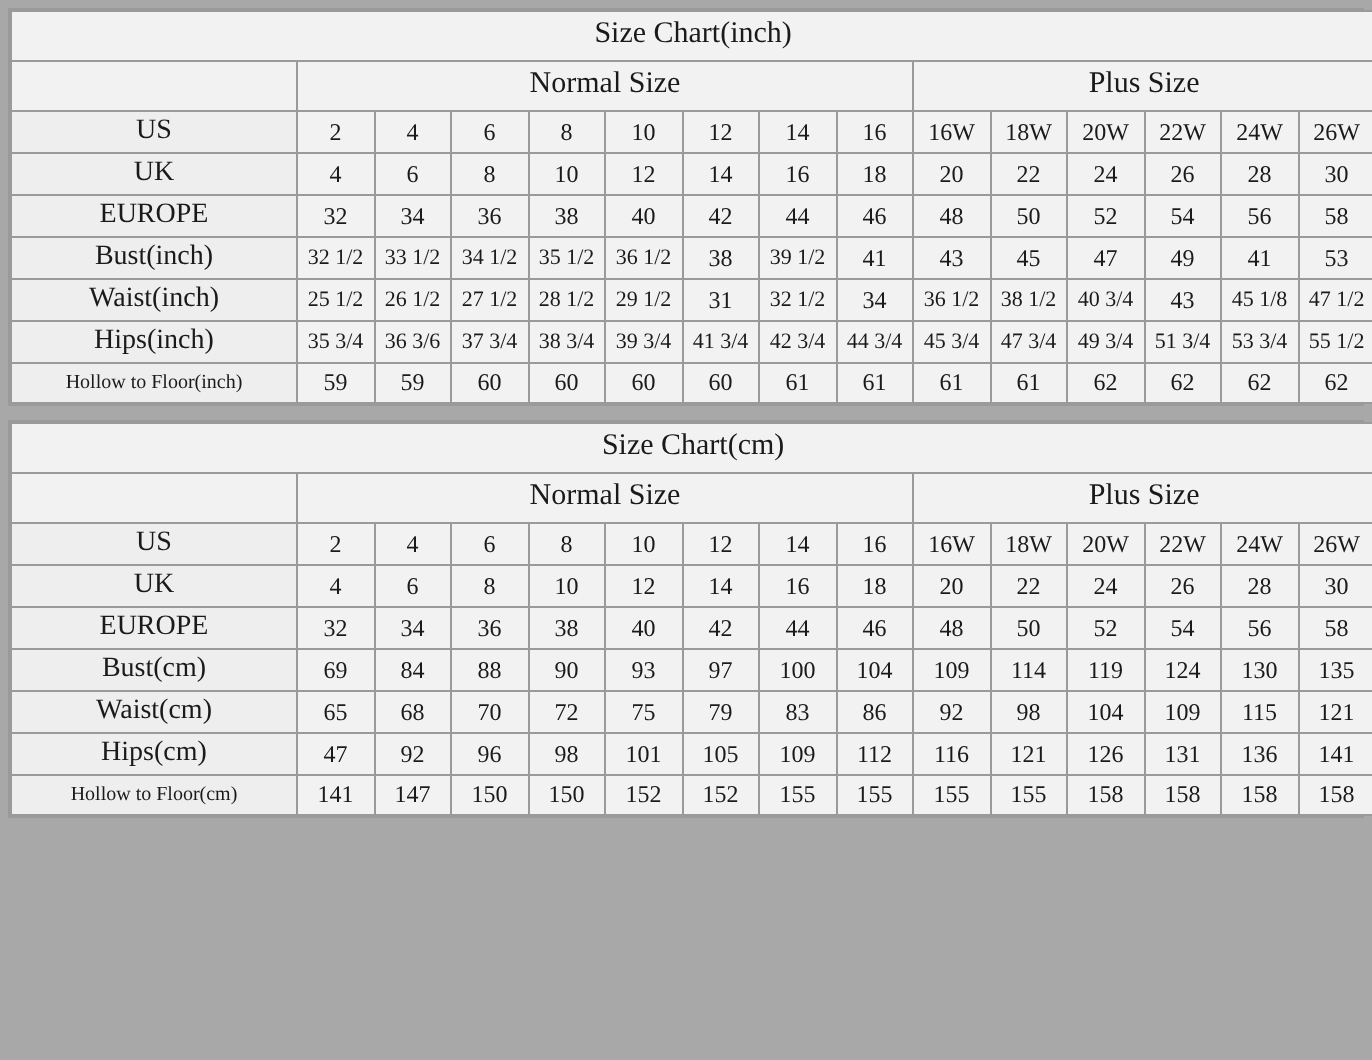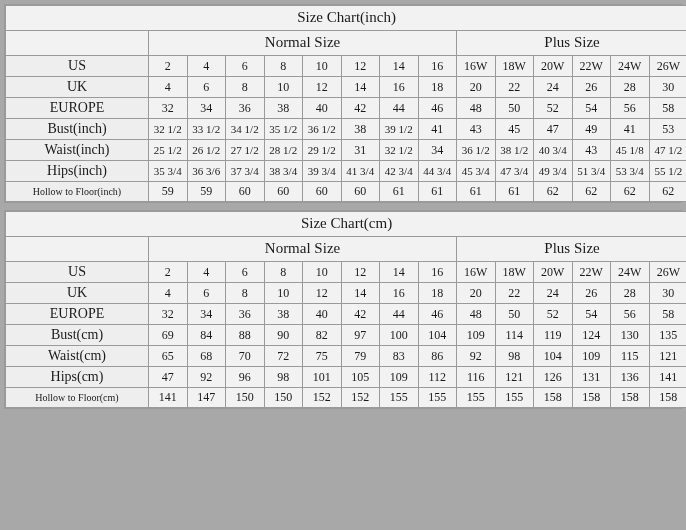--- a/index.html
+++ b/index.html
@@ -306,21 +306,21 @@
             <td class="datacell">54</td>
             <td class="datacell">56</td>
             <td class="datacell">58</td>
           </tr>
           <tr>
             <td class="rowlabel">Bust(cm)</td>
             <td class="datacell">69</td>
             <td class="datacell">84</td>
             <td class="datacell">88</td>
             <td class="datacell">90</td>
-            <td class="datacell">82</td>
+            <td class="datacell">93</td>
             <td class="datacell">97</td>
             <td class="datacell">100</td>
             <td class="datacell">104</td>
             <td class="datacell">109</td>
             <td class="datacell">114</td>
             <td class="datacell">119</td>
             <td class="datacell">124</td>
             <td class="datacell">130</td>
             <td class="datacell">135</td>
           </tr>

